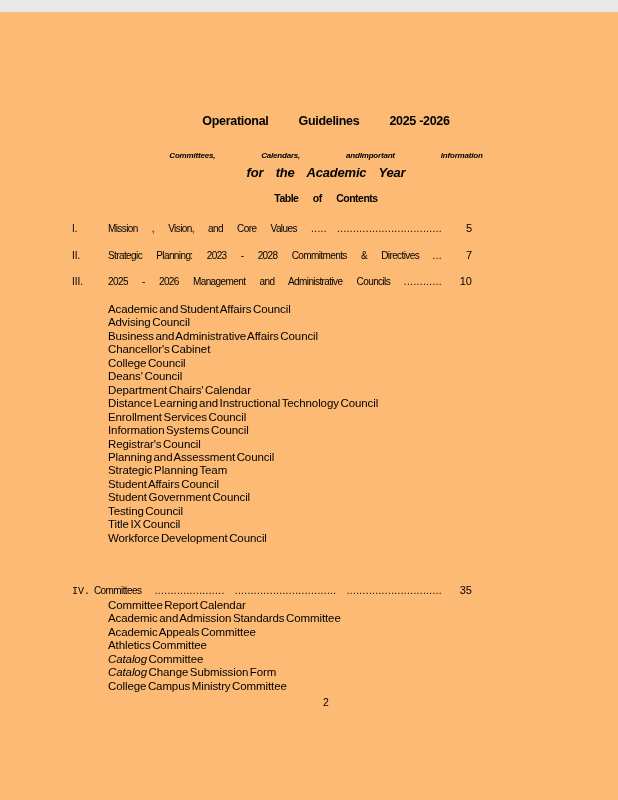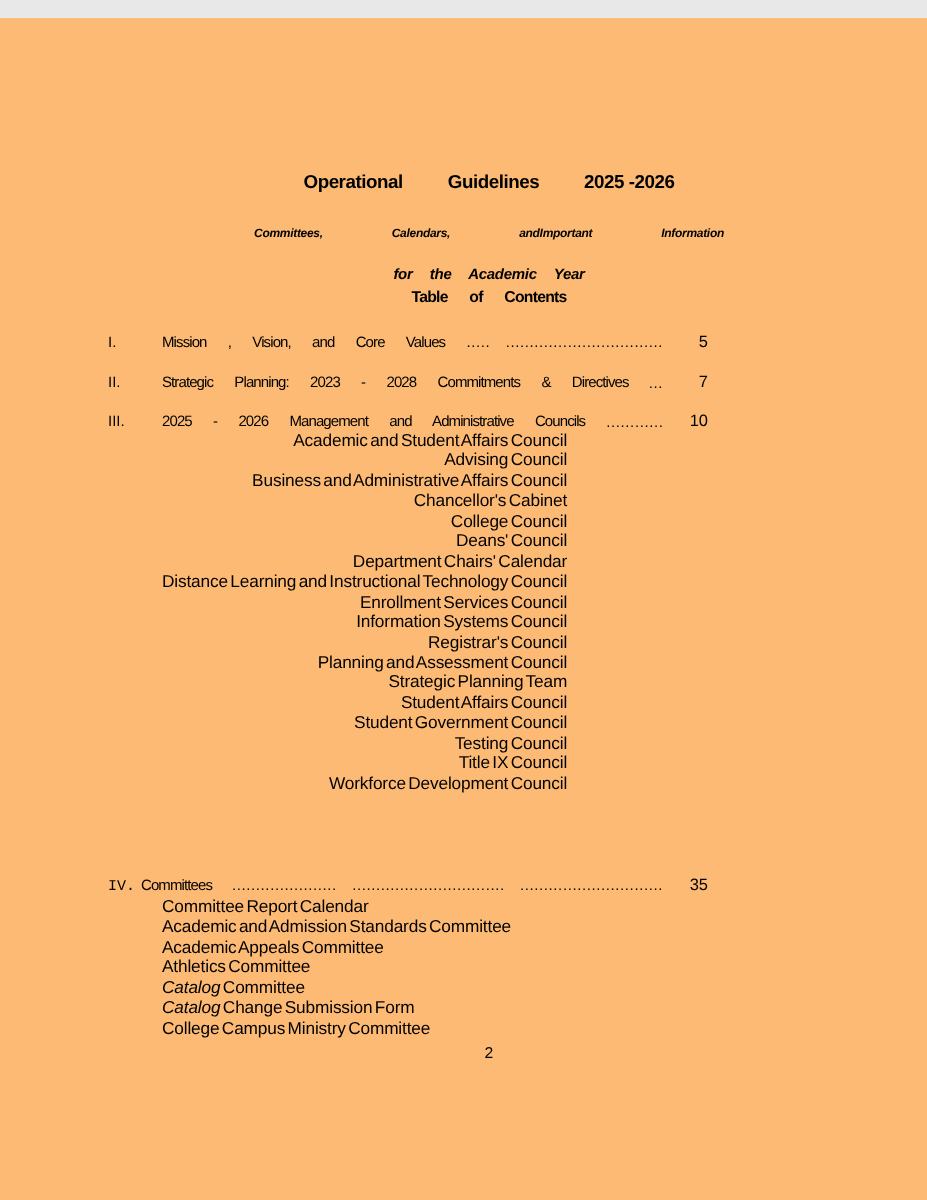--- a/index.html
+++ b/index.html
@@ -41,23 +41,23 @@
     align-items: baseline;
     gap: 46px;
     font-size: 8px;
     font-weight: bold;
     font-style: italic;
     letter-spacing: -0.2px;
     white-space: nowrap;
   }
   .doc-subtitle-1 .tok { word-spacing: -2px; }
   .doc-subtitle-2 {
-    top: 166px;
+    top: 153px;
     text-align: center;
-    font-size: 10px;
+    font-size: 13px;
     font-weight: bold;
     font-style: italic;
     letter-spacing: -0.2px;
     word-spacing: 9px;
   }
   .toc-heading {
     top: 180px;
     text-align: center;
     font-size: 10.5px;
     font-weight: bold;
@@ -114,21 +114,21 @@
     left: 108px;
     margin: 0;
     padding: 0;
     list-style: none;
     font-size: 11.5px;
     line-height: 13.45px;
     letter-spacing: -0.1px;
     word-spacing: -1.5px;
     white-space: nowrap;
   }
-  .councils-list   { top: 276px; text-align: right; }
+  .councils-list   { top: 291px; }
   .committees-list { top: 587px; }
   .sub-list .em { font-style: italic; }
   .page-footer {
     top: 684px;
     text-align: center;
     font-size: 10.5px;
   }
 </style>
 </head>
 <body>

